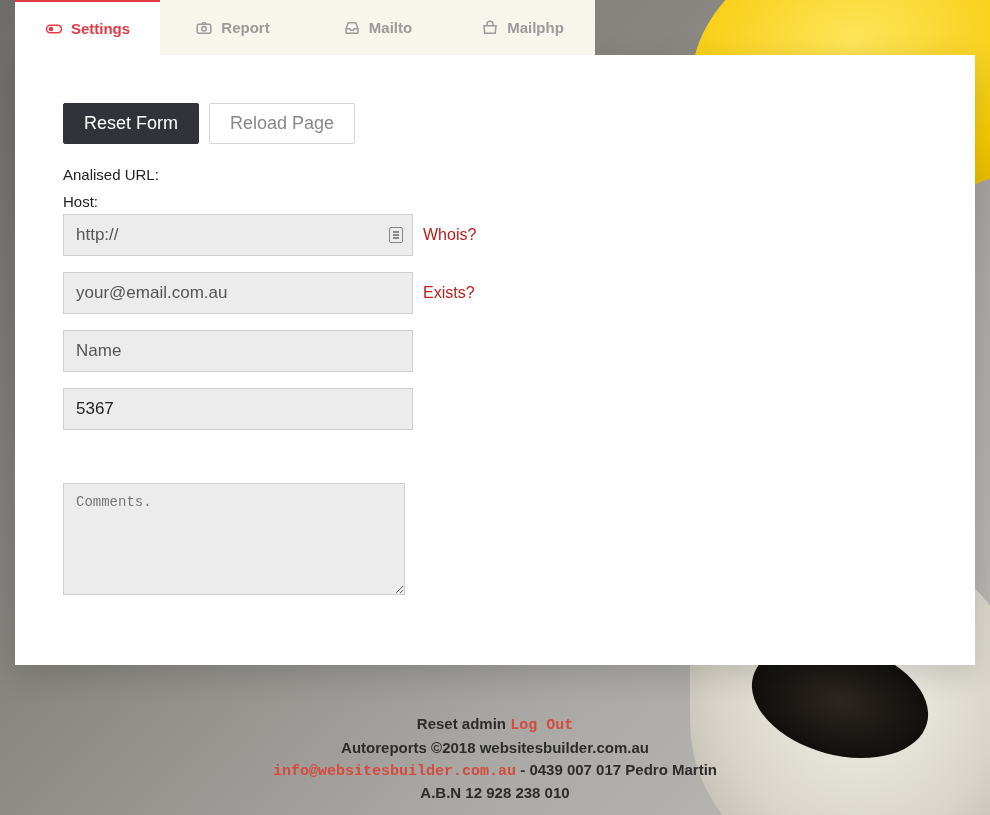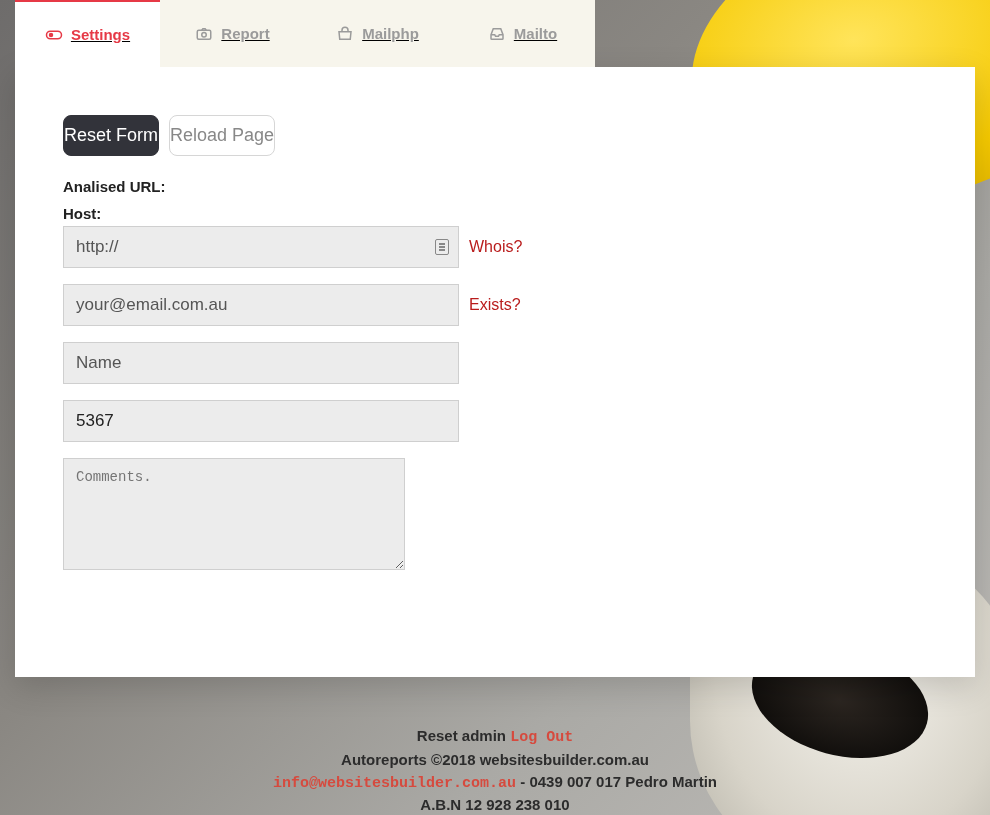--- a/index.html
+++ b/index.html
@@ -46,22 +46,21 @@
   .panel-wrap {
     position: relative;
     z-index: 1;
     width: 960px;
     margin: 0 auto;
   }
 
   
   .tabs {
     display: flex;
-    height: 67px;
-    text-decoration: underline;
+    height: 55px;
   }
   .tab {
     flex: none;
     min-width: 145px;
     display: flex;
     align-items: center;
     justify-content: center;
     gap: 8px;
     font-weight: 700;
     font-size: 15px;
@@ -83,65 +82,66 @@
   .panel {
     background: #fff;
     padding: 48px 48px 42px 48px;
     min-height: 610px;
     box-shadow: 0 10px 30px rgba(0,0,0,0.15);
   }
 
   .btnrow { display: flex; gap: 10px; margin-bottom: 22px; }
   .btn {
     font-size: 18px;
-    padding: 9px 0;
-    border-radius: 8px;
+    padding: 9px 20px;
+    border-radius: 2px;
     cursor: pointer;
     font-weight: 500;
   }
   .btn.dark {
     background: #32333a;
     color: #fff;
     border: 1px solid #32333a;
   }
   .btn.light {
     background: #fff;
     color: #888;
     border: 1px solid #d6d6d6;
   }
 
   .lbl {
-    font-weight: 700;
+    font-weight: 400;
     font-size: 15px;
     margin-bottom: 4px;
     color: #222;
     margin-top: 10px;
   }
 
   .row { display: flex; align-items: center; gap: 10px; margin-bottom: 16px; }
   .field {
-    width: 396px;
+    width: 350px;
     height: 42px;
     background: #ececec;
     border: 1px solid #cfcfcf;
     padding: 0 12px;
     font-size: 17px;
     color: #222;
   }
   .field::placeholder { color: #555; }
   .ta {
     width: 342px;
     height: 112px;
     background: #ececec;
     border: 1px solid #cfcfcf;
     padding: 10px 12px;
     font-family: "Courier New", monospace;
     font-size: 14px;
     color: #222;
     resize: both;
+    margin-top: 37px;
   }
   .sidelink {
     color: #b91c1c;
     font-size: 16px;
     cursor: pointer;
   }
   .input-icon {
     position: absolute;
     right: 10px;
     top: 50%;
@@ -197,31 +197,31 @@
     <div class="tab">
       <svg viewBox="0 0 24 24" stroke-width="2">
         <rect x="3" y="7" width="18" height="12" rx="2"></rect>
         <circle cx="12" cy="13" r="3"></circle>
         <path d="M9 7l1.5-2h3L15 7"></path>
       </svg>
       <span>Report</span>
     </div>
     <div class="tab">
       <svg viewBox="0 0 24 24" stroke-width="2">
+        <path d="M4 13l3-8h10l3 8v5a1 1 0 0 1-1 1H5a1 1 0 0 1-1-1z"></path>
+        <path d="M4 13h5l1 2h4l1-2h5"></path>
+      </svg>
+      <span>Mailto</span>
+    </div>
+    <div class="tab">
+      <svg viewBox="0 0 24 24" stroke-width="2">
         <path d="M4 9h16l-1 10H5z"></path>
         <path d="M8 9V7a4 4 0 0 1 8 0v2"></path>
       </svg>
       <span>Mailphp</span>
-    </div>
-    <div class="tab">
-      <svg viewBox="0 0 24 24" stroke-width="2">
-        <path d="M4 13l3-8h10l3 8v5a1 1 0 0 1-1 1H5a1 1 0 0 1-1-1z"></path>
-        <path d="M4 13h5l1 2h4l1-2h5"></path>
-      </svg>
-      <span>Mailto</span>
     </div>
   </div>
 
   <div class="panel">
 
     <div class="btnrow">
       <button class="btn dark">Reset Form</button>
       <button class="btn light">Reload Page</button>
     </div>
 

